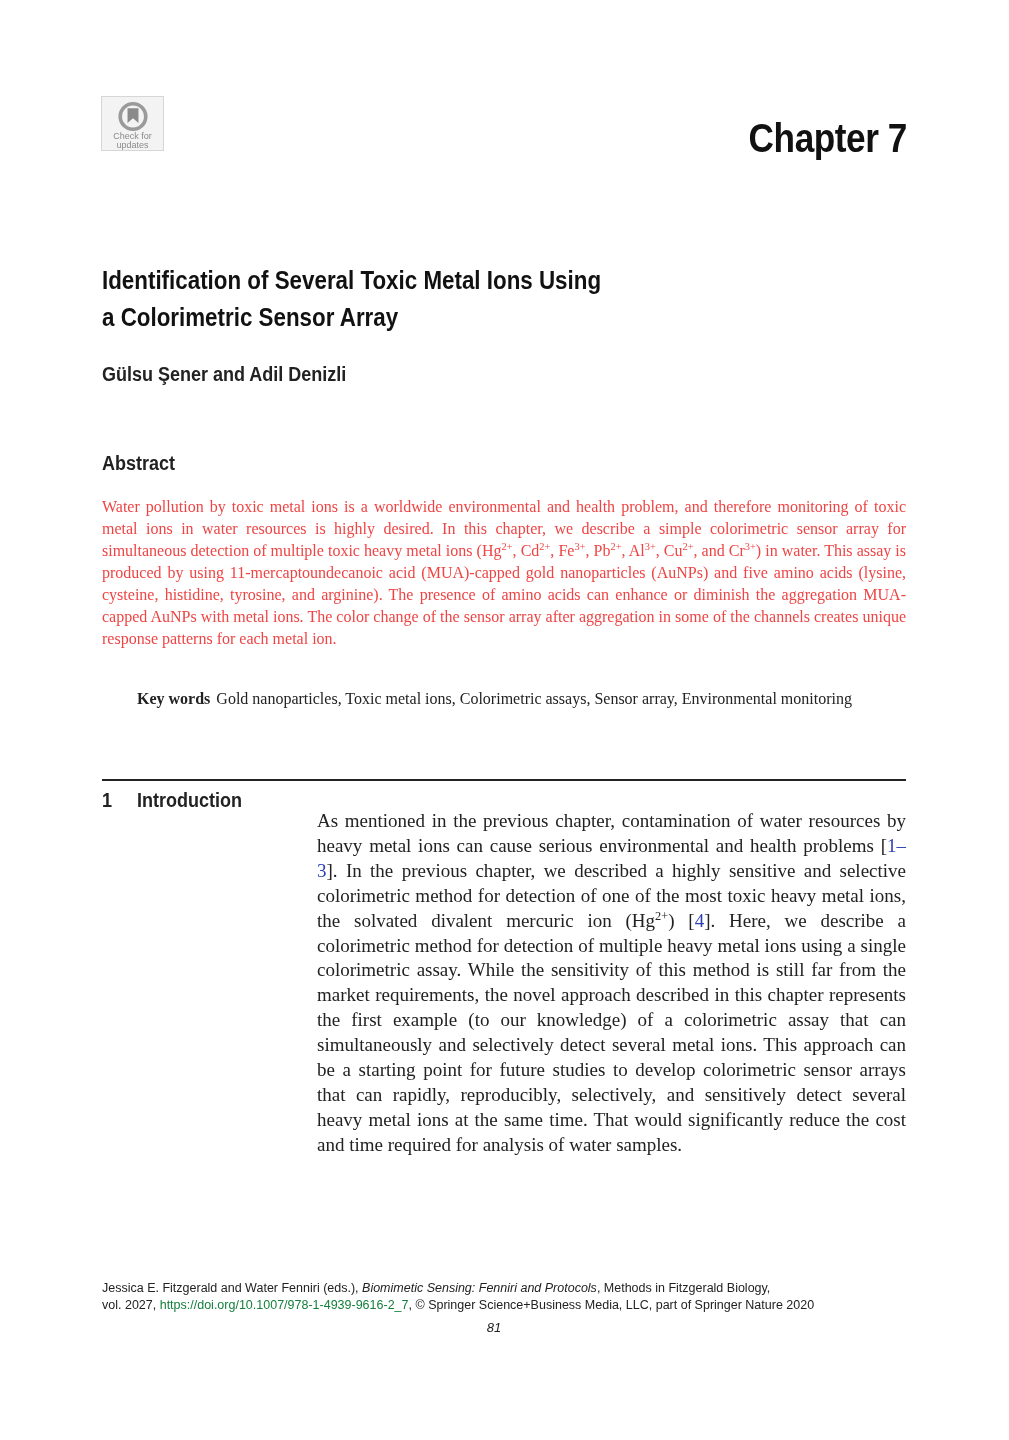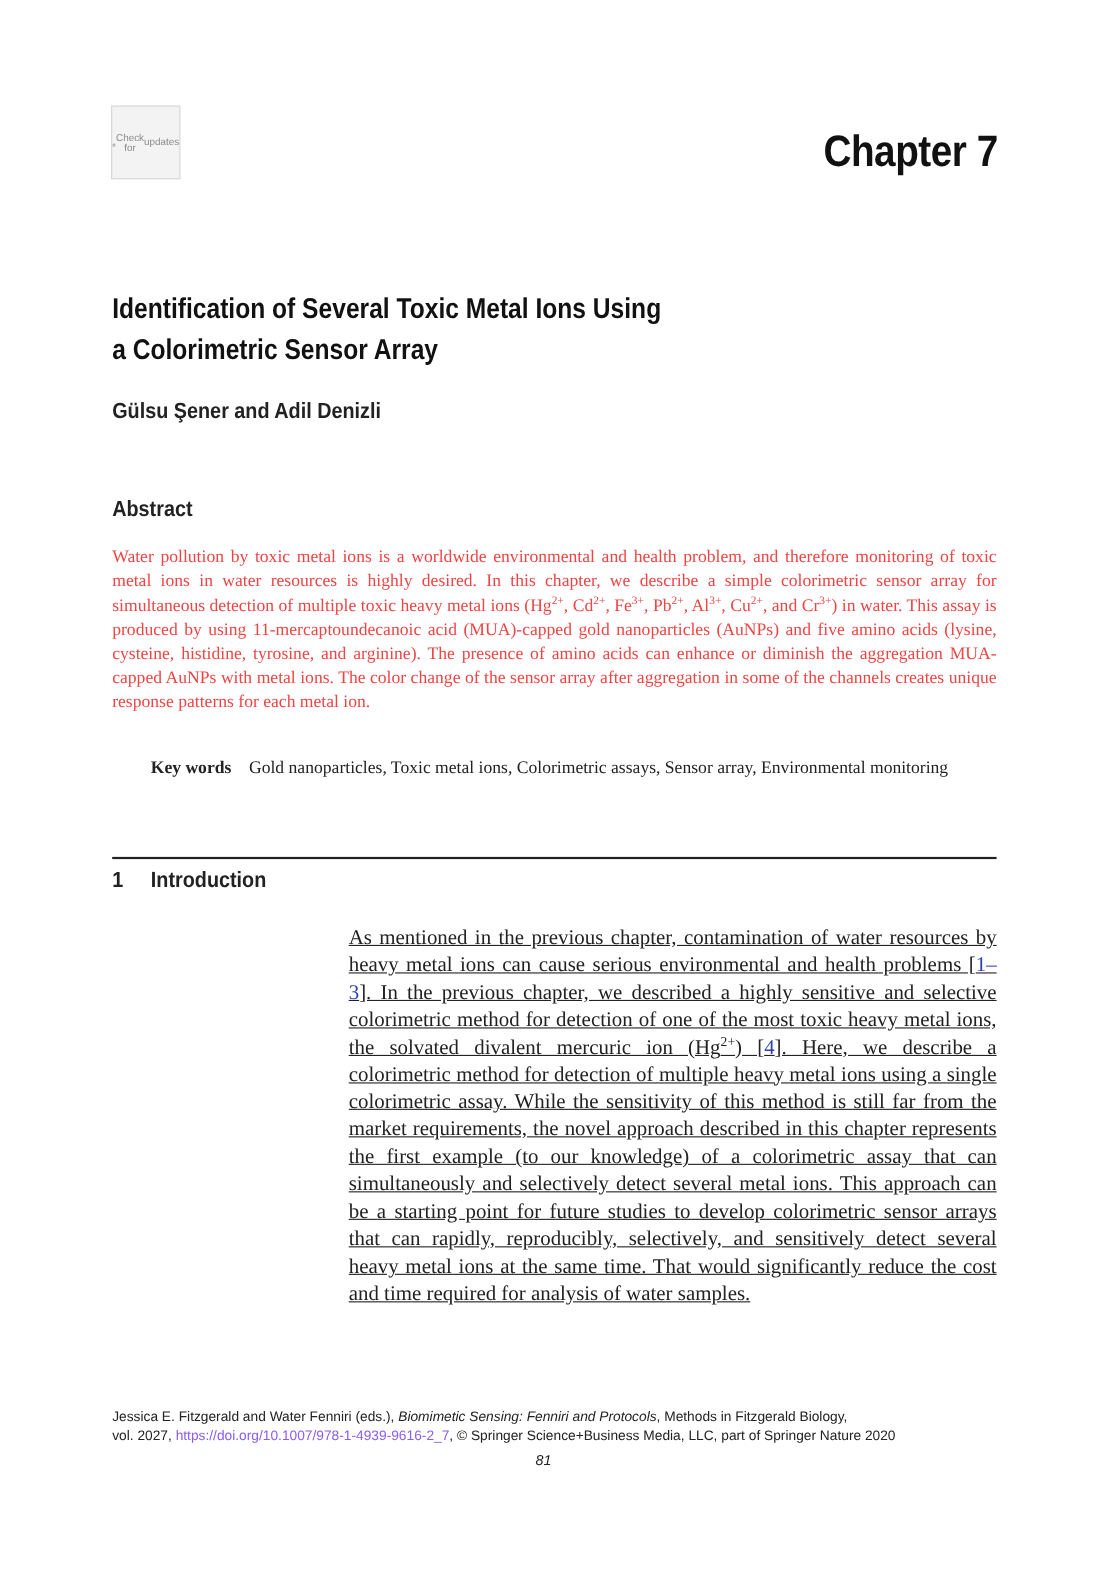--- a/index.html
+++ b/index.html
@@ -1,34 +1,34 @@
 <!DOCTYPE html>
 <html><head>
 <meta charset="utf-8">
 <style>
   html, body { margin: 0; padding: 0; background: #ffffff; }
   body { width: 1009px; height: 1440px; position: relative; overflow: hidden; color: #1a1a1a; }
-  .badge { position: absolute; left: 101px; top: 96px; width: 63px; height: 67px; border: 1px solid #d6d6d6; background: #f3f3f3; box-sizing: border-box; display: flex; align-items: center; }
+  .badge { position: absolute; left: 101px; top: 96px; width: 63px; height: 55px; border: 1px solid #d6d6d6; background: #f3f3f3; box-sizing: border-box; display: flex; flex-direction: column; align-items: center; }
   .badge svg { margin-top: 4px; }
   .badge .btxt { font-family: "Liberation Sans", sans-serif; font-size: 9px; color: #8a8a8a; line-height: 9px; text-align: center; }
   .chapter { position: absolute; right: 102px; top: 116px; font-family: "Liberation Sans", sans-serif; font-weight: bold; font-size: 40px; letter-spacing: -0.5px; transform: scaleX(0.88); transform-origin: right top; color: #111; }
   .title { position: absolute; left: 102px; top: 262px; font-family: "Liberation Sans", sans-serif; font-weight: bold; font-size: 26px; line-height: 37px; transform: scaleX(0.86); transform-origin: left top; color: #111; width: 780px; }
   .authors { position: absolute; left: 102px; top: 363px; font-family: "Liberation Sans", sans-serif; font-weight: bold; font-size: 20px; transform: scaleX(0.9); transform-origin: left top; color: #222; }
   .abs-h { position: absolute; left: 102px; top: 452px; font-family: "Liberation Sans", sans-serif; font-weight: bold; font-size: 20px; transform: scaleX(0.9); transform-origin: left top; color: #222; }
   .abstract { position: absolute; left: 102px; top: 496px; width: 804px; font-family: "Liberation Serif", serif; font-size: 16px; line-height: 22px; text-align: justify; color: #ef4444; }
   .keywords { position: absolute; left: 137px; top: 688px; width: 769px; font-family: "Liberation Serif", serif; font-size: 16px; line-height: 22px; text-align: justify; color: #222; }
-  .keywords b { font-weight: bold; margin-right: 16px; }
+  .keywords b { font-weight: bold; margin-right: 6px; }
   .rule { position: absolute; left: 102px; top: 779px; width: 804px; height: 2px; background: #222; }
   .sec { position: absolute; left: 102px; top: 789px; font-family: "Liberation Sans", sans-serif; font-weight: bold; font-size: 20px; transform: scaleX(0.9); transform-origin: left top; color: #222; }
   .sec .num { display: inline-block; width: 39px; }
-  .intro { position: absolute; left: 317px; top: 841px; width: 589px; font-family: "Liberation Serif", serif; font-size: 19px; line-height: 24.9px; text-align: justify; color: #222; text-decoration: underline; }
+  .intro { position: absolute; left: 317px; top: 809px; width: 589px; font-family: "Liberation Serif", serif; font-size: 19px; line-height: 24.9px; text-align: justify; color: #222; }
   .ref { color: #2b3fb5; }
   sup { font-size: 0.65em; line-height: 0; }
   .footer { position: absolute; left: 102px; top: 1280px; width: 820px; font-family: "Liberation Sans", sans-serif; font-size: 12.5px; line-height: 17px; color: #222; }
-  .footer a { color: #8b5cf6; text-decoration: none; }
+  .footer a { color: #15803d; text-decoration: none; }
   .pageno { position: absolute; left: 0; width: 988px; top: 1320px; text-align: center; font-family: "Liberation Sans", sans-serif; font-style: italic; font-size: 13px; color: #222; }
 </style>
 </head>
 <body>
 
 <div class="badge">
   <svg width="34" height="34" viewBox="0 0 34 34">
     <circle cx="17" cy="17" r="14" fill="none" stroke="#9a9a9a" stroke-width="4"></circle>
     <path d="M11 8 L23 8 L23 24 L17 19 L11 24 Z" fill="#8a8a8a"></path>
   </svg>

